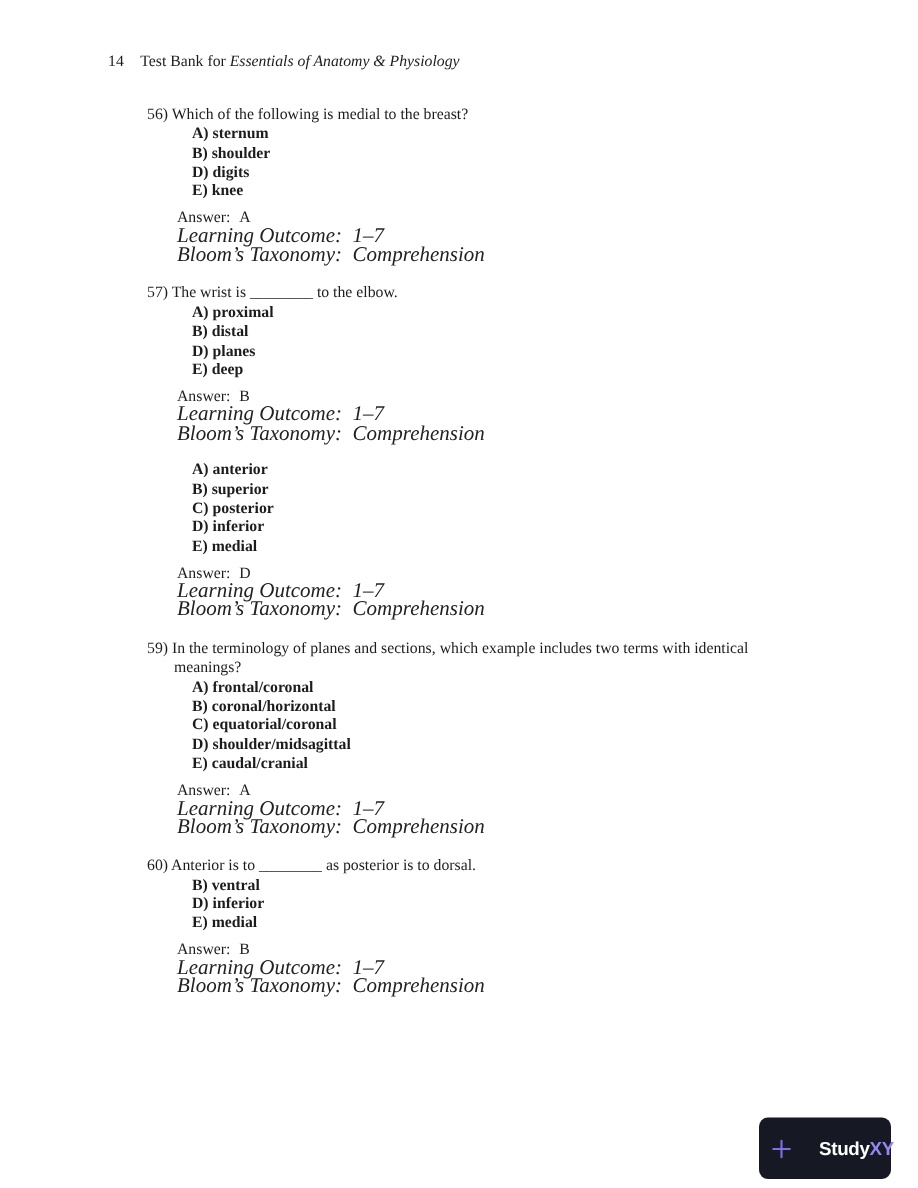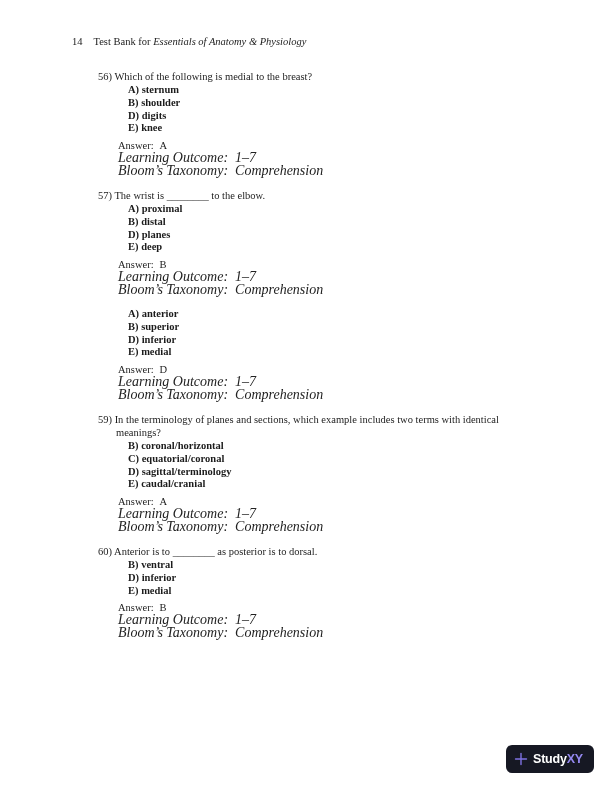--- a/index.html
+++ b/index.html
@@ -54,27 +54,27 @@
     line-height: 12.4px;
     white-space: pre-wrap;
     color: #222222;
   }
 
   .badge {
     position: absolute;
     left: 506px;
     top: 745px;
     width: 88px;
-    height: 28px;
+    height: 41px;
     border-radius: 6px;
     background: #161823;
     display: flex;
     align-items: center;
     padding: 0 7px 0 8px;
-    gap: 5px;
+    gap: 18px;
     font-family: "Liberation Sans", sans-serif;
   }
   .badge .plus-wrap { display: flex; align-items: center; }
   .badge .brand {
     font-size: 12.5px;
     font-weight: 700;
     letter-spacing: -0.2px;
     white-space: nowrap;
   }
   .badge .brand-study { color: #ffffff; }
@@ -117,37 +117,39 @@
     <div class="answer-line">
       <span>Answer:</span><span class="answer-value">B</span>
     </div>
     <div class="meta">Learning Outcome:  1–7</div>
     <div class="meta">Bloom’s Taxonomy:  Comprehension</div>
   </section>
 
   <section class="question">
     <div class="option">A) anterior</div>
     <div class="option">B) superior</div>
+    <div class="option">C) posterior</div>
     <div class="option">D) inferior</div>
     <div class="option">E) medial</div>
     <div class="answer-line">
       <span>Answer:</span><span class="answer-value">D</span>
     </div>
     <div class="meta">Learning Outcome:  1–7</div>
     <div class="meta">Bloom’s Taxonomy:  Comprehension</div>
   </section>
 
   <section class="question">
     <div class="q-line">
       <span class="q-num">59)</span>
       <span class="q-text">In the terminology of planes and sections, which example includes two terms with identical meanings?</span>
     </div>
+    <div class="option">A) frontal/coronal</div>
     <div class="option">B) coronal/horizontal</div>
     <div class="option">C) equatorial/coronal</div>
-    <div class="option">D) sagittal/terminology</div>
+    <div class="option">D) shoulder/midsagittal</div>
     <div class="option">E) caudal/cranial</div>
     <div class="answer-line">
       <span>Answer:</span><span class="answer-value">A</span>
     </div>
     <div class="meta">Learning Outcome:  1–7</div>
     <div class="meta">Bloom’s Taxonomy:  Comprehension</div>
   </section>
 
   <section class="question">
     <div class="q-line">

